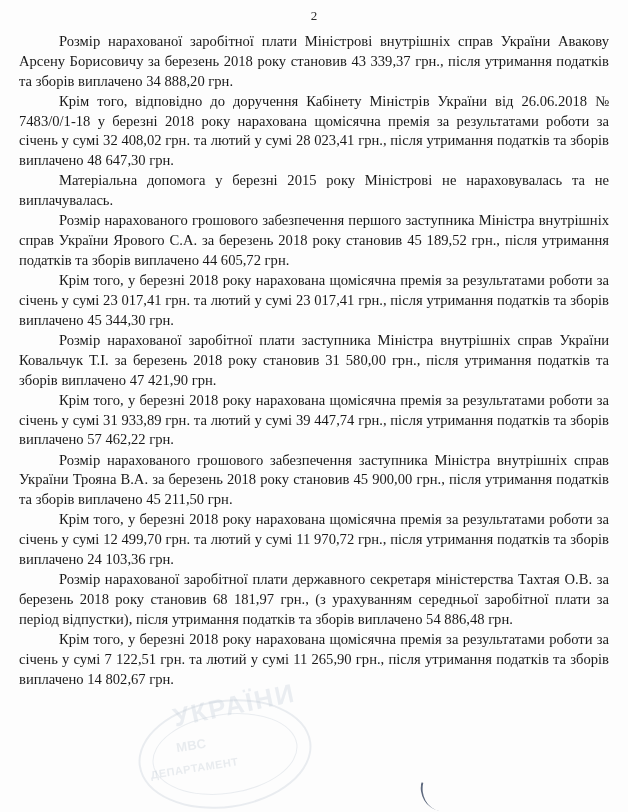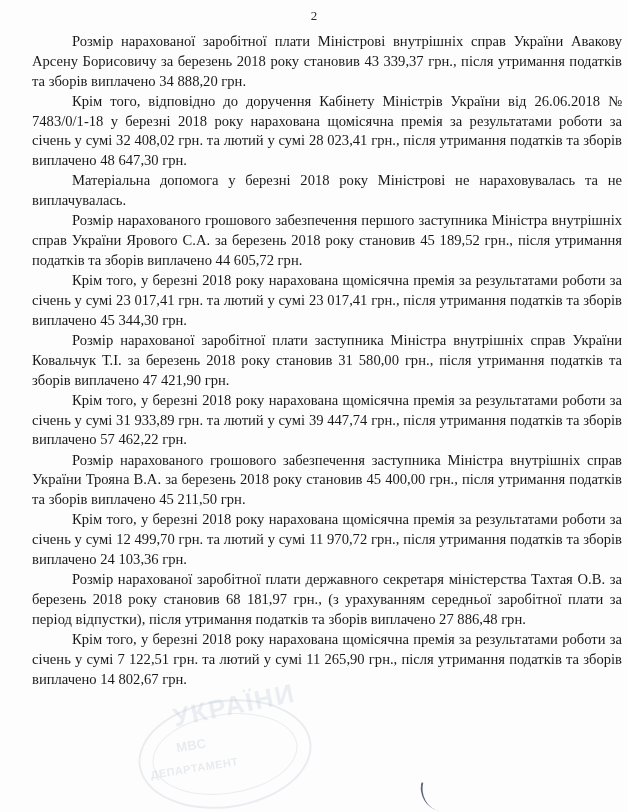--- a/index.html
+++ b/index.html
@@ -23,21 +23,21 @@
     left: 0;
     width: 628px;
     text-align: center;
     font-size: 13px;
     color: #2a2a2a;
     font-family: "Liberation Serif", serif;
   }
   .body-text {
     position: absolute;
     top: 32px;
-    left: 32px;
+    left: 19px;
     width: 590px;
     font-size: 14.6px;
     line-height: 1.355;
     color: #1a1a1a;
     text-align: justify;
     text-justify: inter-word;
   }
   .body-text p {
     margin: 0 0 0.5px 0;
     text-indent: 40px;
@@ -132,28 +132,28 @@
 </head>
 <body>
 
 <div class="page">
 
   <div class="page-number">2</div>
 
   <div class="body-text">
     <p>Розмір нарахованої заробітної плати Міністрові внутрішніх справ України Авакову Арсену Борисовичу за березень 2018 року становив 43 339,37 грн., після утримання податків та зборів виплачено 34 888,20 грн.</p>
     <p>Крім того, відповідно до доручення Кабінету Міністрів України від 26.06.2018 № 7483/0/1-18 у березні 2018 року нарахована щомісячна премія за результатами роботи за січень у сумі 32 408,02 грн. та лютий у сумі 28 023,41 грн., після утримання податків та зборів виплачено 48 647,30 грн.</p>
-    <p>Матеріальна допомога у березні 2018 року Міністрові не нараховувалась та не виплачувалась.</p>
+    <p>Матеріальна допомога у березні 2015 року Міністрові не нараховувалась та не виплачувалась.</p>
     <p>Розмір нарахованого грошового забезпечення першого заступника Міністра внутрішніх справ України Ярового С.А. за березень 2018 року становив 45 189,52 грн., після утримання податків та зборів виплачено 44 605,72 грн.</p>
     <p>Крім того, у березні 2018 року нарахована щомісячна премія за результатами роботи за січень у сумі 23 017,41 грн. та лютий у сумі 23 017,41 грн., після утримання податків та зборів виплачено 45 344,30 грн.</p>
     <p>Розмір нарахованої заробітної плати заступника Міністра внутрішніх справ України Ковальчук Т.І. за березень 2018 року становив 31 580,00 грн., після утримання податків та зборів виплачено 47 421,90 грн.</p>
     <p>Крім того, у березні 2018 року нарахована щомісячна премія за результатами роботи за січень у сумі 31 933,89 грн. та лютий у сумі 39 447,74 грн., після утримання податків та зборів виплачено 57 462,22 грн.</p>
-    <p>Розмір нарахованого грошового забезпечення заступника Міністра внутрішніх справ України Трояна В.А. за березень 2018 року становив 45 400,00 грн., після утримання податків та зборів виплачено 45 211,50 грн.</p>
+    <p>Розмір нарахованого грошового забезпечення заступника Міністра внутрішніх справ України Трояна В.А. за березень 2018 року становив 45 900,00 грн., після утримання податків та зборів виплачено 45 211,50 грн.</p>
     <p>Крім того, у березні 2018 року нарахована щомісячна премія за результатами роботи за січень у сумі 12 499,70 грн. та лютий у сумі 11 970,72 грн., після утримання податків та зборів виплачено 24 103,36 грн.</p>
-    <p>Розмір нарахованої заробітної плати державного секретаря міністерства Тахтая О.В. за березень 2018 року становив 68 181,97 грн., (з урахуванням середньої заробітної плати за період відпустки), після утримання податків та зборів виплачено 27 886,48 грн.</p>
+    <p>Розмір нарахованої заробітної плати державного секретаря міністерства Тахтая О.В. за березень 2018 року становив 68 181,97 грн., (з урахуванням середньої заробітної плати за період відпустки), після утримання податків та зборів виплачено 54 886,48 грн.</p>
     <p>Крім того, у березні 2018 року нарахована щомісячна премія за результатами роботи за січень у сумі 7 122,51 грн. та лютий у сумі 11 265,90 грн., після утримання податків та зборів виплачено 14 802,67 грн.</p>
   </div>
 
   <div class="stamp-oval">
     <div class="stamp-oval-inner"></div>
   </div>
   <div class="stamp stamp-big">УКРАЇНИ</div>
   <div class="stamp stamp-text-2">МВС</div>
   <div class="stamp stamp-text-3">ДЕПАРТАМЕНТ</div>
 

